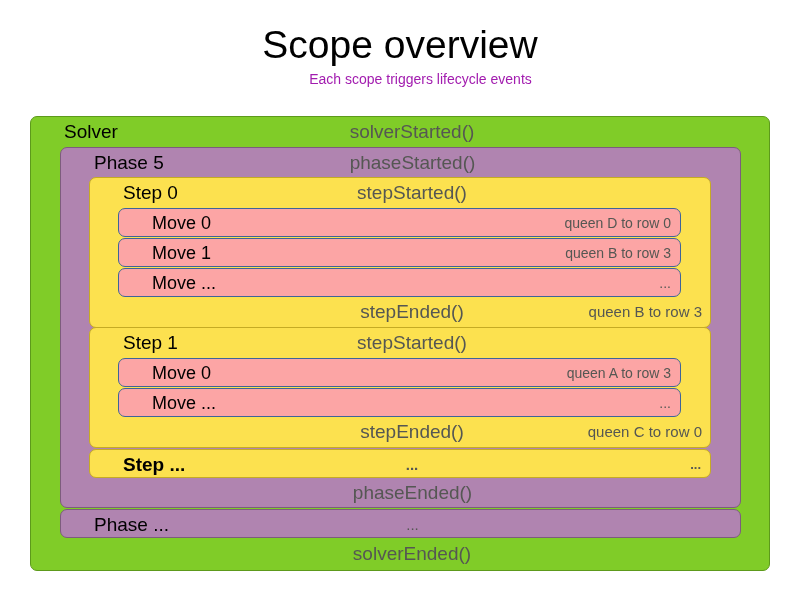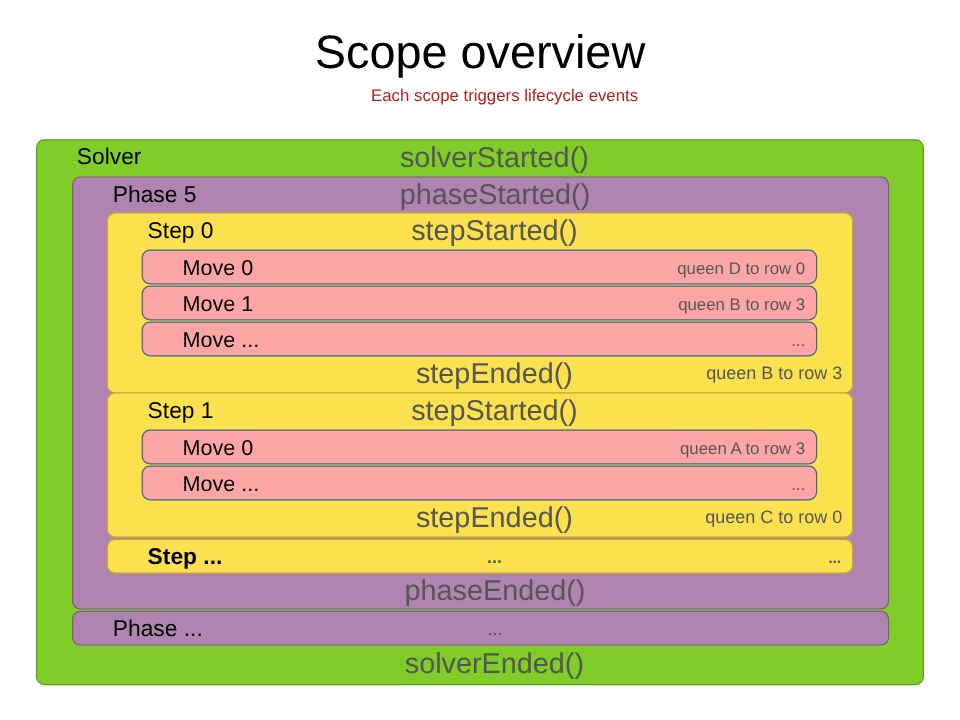--- a/index.html
+++ b/index.html
@@ -30,21 +30,21 @@
   .title {
     font-size: 39px;
     font-weight: normal;
     color: #000000;
     line-height: 46px;
     letter-spacing: 0px;
   }
   .subtitle {
     font-size: 14px;
     font-weight: normal;
-    color: #b91c1c;
+    color: #a21caf;
     line-height: 18px;
     margin-top: 2px;
     padding-left: 41px;
   }
 
   
   .scope {
     position: absolute;
     box-sizing: border-box;
     border-radius: 7px;
@@ -66,21 +66,21 @@
     color: #000000;
     white-space: nowrap;
   }
   .lbl-center {
     position: absolute;
     left: 0;
     right: 0;
     top: 0;
     height: 30px;
     line-height: 30px;
-    font-size: 24px;
+    font-size: 19px;
     color: #555753;
     text-align: center;
     white-space: nowrap;
   }
   .lbl-right {
     position: absolute;
     right: 9px;
     top: 0;
     height: 30px;
     line-height: 30px;

